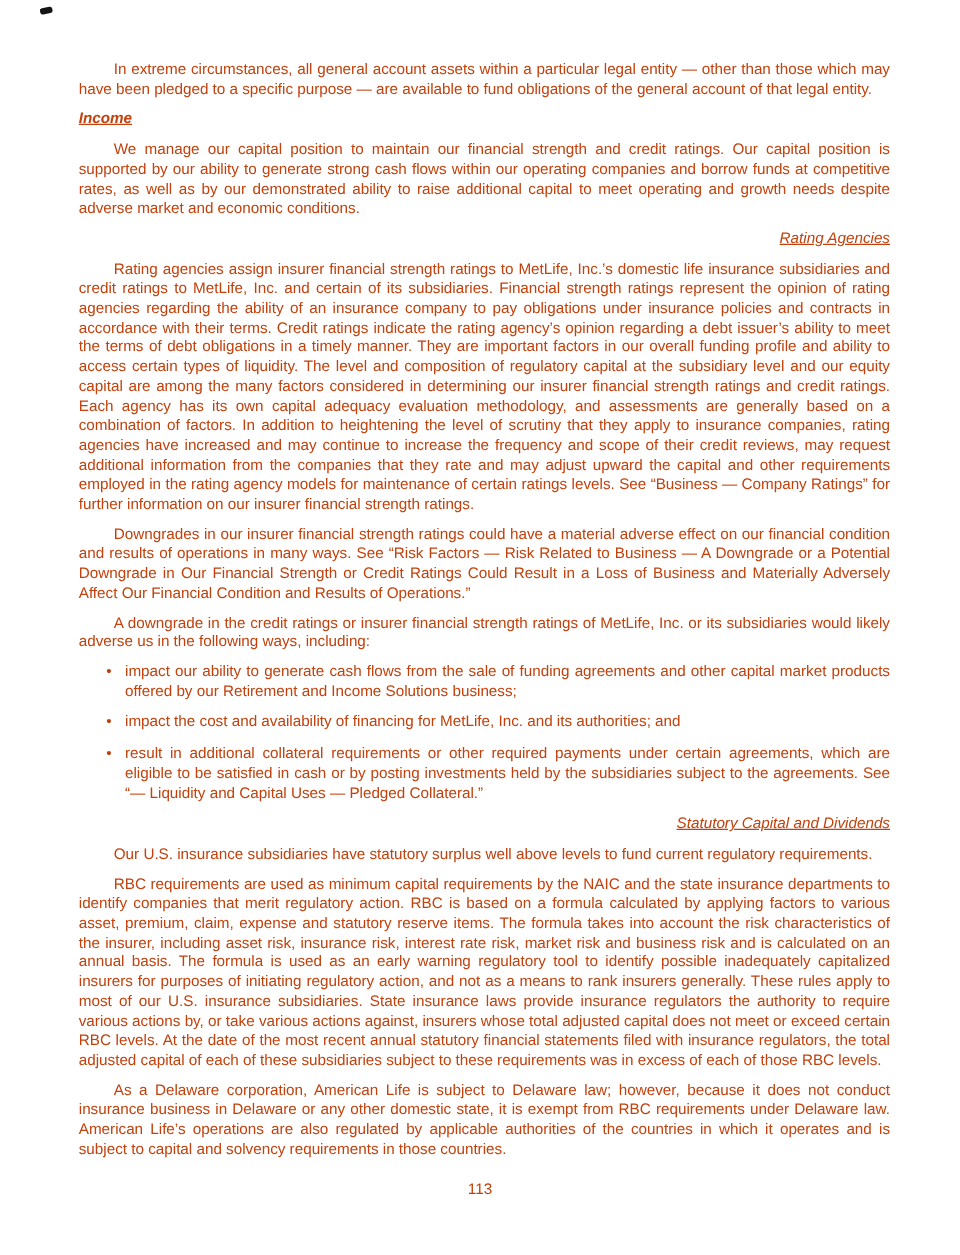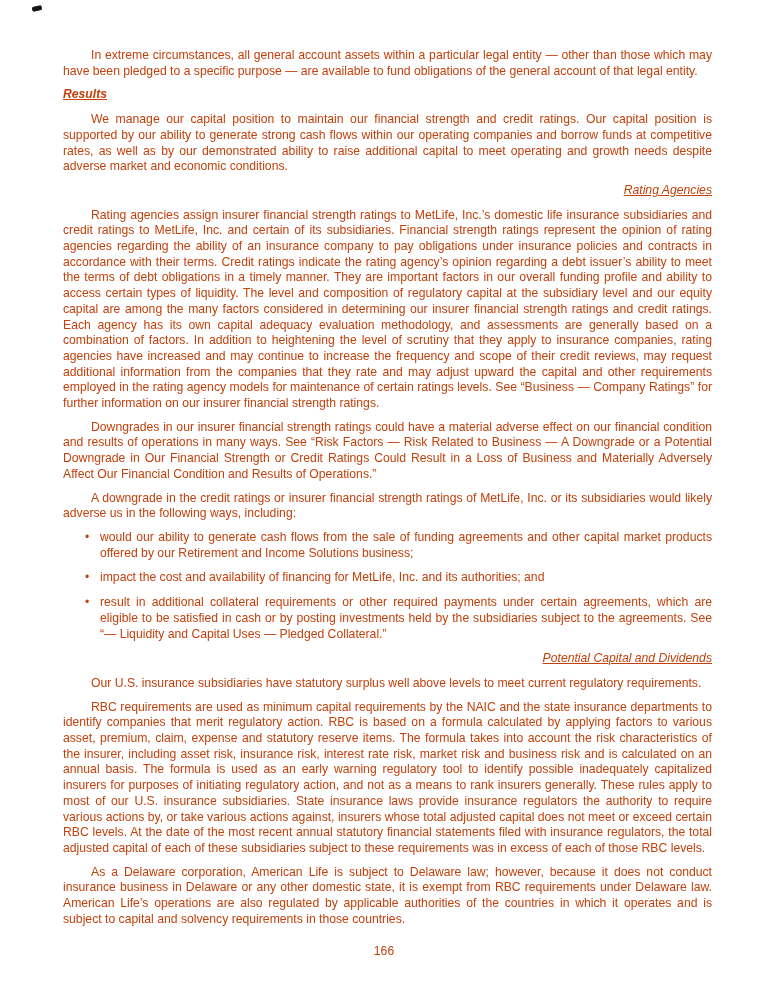--- a/index.html
+++ b/index.html
@@ -77,50 +77,50 @@
 </style>
 </head>
 <body>
 
 <div class="page">
 
   <div class="corner-mark"></div>
 
   <p class="para">In extreme circumstances, all general account assets within a particular legal entity — other than those which may have been pledged to a specific purpose — are available to fund obligations of the general account of that legal entity.</p>
 
-  <h2 class="h-main">Results</h2>
+  <h2 class="h-main">Income</h2>
 
   <p class="para">We manage our capital position to maintain our financial strength and credit ratings. Our capital position is supported by our ability to generate strong cash flows within our operating companies and borrow funds at competitive rates, as well as by our demonstrated ability to raise additional capital to meet operating and growth needs despite adverse market and economic conditions.</p>
 
   <h3 class="h-sub">Rating Agencies</h3>
 
   <p class="para">Rating agencies assign insurer financial strength ratings to MetLife, Inc.’s domestic life insurance subsidiaries and credit ratings to MetLife, Inc. and certain of its subsidiaries. Financial strength ratings represent the opinion of rating agencies regarding the ability of an insurance company to pay obligations under insurance policies and contracts in accordance with their terms. Credit ratings indicate the rating agency’s opinion regarding a debt issuer’s ability to meet the terms of debt obligations in a timely manner. They are important factors in our overall funding profile and ability to access certain types of liquidity. The level and composition of regulatory capital at the subsidiary level and our equity capital are among the many factors considered in determining our insurer financial strength ratings and credit ratings. Each agency has its own capital adequacy evaluation methodology, and assessments are generally based on a combination of factors. In addition to heightening the level of scrutiny that they apply to insurance companies, rating agencies have increased and may continue to increase the frequency and scope of their credit reviews, may request additional information from the companies that they rate and may adjust upward the capital and other requirements employed in the rating agency models for maintenance of certain ratings levels. See “Business — Company Ratings” for further information on our insurer financial strength ratings.</p>
 
   <p class="para">Downgrades in our insurer financial strength ratings could have a material adverse effect on our financial condition and results of operations in many ways. See “Risk Factors — Risk Related to Business — A Downgrade or a Potential Downgrade in Our Financial Strength or Credit Ratings Could Result in a Loss of Business and Materially Adversely Affect Our Financial Condition and Results of Operations.”</p>
 
   <p class="para">A downgrade in the credit ratings or insurer financial strength ratings of MetLife, Inc. or its subsidiaries would likely adverse us in the following ways, including:</p>
 
   <ul class="bullets">
     <li>
       <span class="bullet-marker">•</span>
-      <span>would our ability to generate cash flows from the sale of funding agreements and other capital market products offered by our Retirement and Income Solutions business;</span>
+      <span>impact our ability to generate cash flows from the sale of funding agreements and other capital market products offered by our Retirement and Income Solutions business;</span>
     </li>
     <li>
       <span class="bullet-marker">•</span>
       <span>impact the cost and availability of financing for MetLife, Inc. and its authorities; and</span>
     </li>
     <li>
       <span class="bullet-marker">•</span>
       <span>result in additional collateral requirements or other required payments under certain agreements, which are eligible to be satisfied in cash or by posting investments held by the subsidiaries subject to the agreements. See “— Liquidity and Capital Uses — Pledged Collateral.”</span>
     </li>
   </ul>
 
-  <h3 class="h-sub">Potential Capital and Dividends</h3>
+  <h3 class="h-sub">Statutory Capital and Dividends</h3>
 
-  <p class="para">Our U.S. insurance subsidiaries have statutory surplus well above levels to meet current regulatory requirements.</p>
+  <p class="para">Our U.S. insurance subsidiaries have statutory surplus well above levels to fund current regulatory requirements.</p>
 
   <p class="para">RBC requirements are used as minimum capital requirements by the NAIC and the state insurance departments to identify companies that merit regulatory action. RBC is based on a formula calculated by applying factors to various asset, premium, claim, expense and statutory reserve items. The formula takes into account the risk characteristics of the insurer, including asset risk, insurance risk, interest rate risk, market risk and business risk and is calculated on an annual basis. The formula is used as an early warning regulatory tool to identify possible inadequately capitalized insurers for purposes of initiating regulatory action, and not as a means to rank insurers generally. These rules apply to most of our U.S. insurance subsidiaries. State insurance laws provide insurance regulators the authority to require various actions by, or take various actions against, insurers whose total adjusted capital does not meet or exceed certain RBC levels. At the date of the most recent annual statutory financial statements filed with insurance regulators, the total adjusted capital of each of these subsidiaries subject to these requirements was in excess of each of those RBC levels.</p>
 
   <p class="para">As a Delaware corporation, American Life is subject to Delaware law; however, because it does not conduct insurance business in Delaware or any other domestic state, it is exempt from RBC requirements under Delaware law. American Life’s operations are also regulated by applicable authorities of the countries in which it operates and is subject to capital and solvency requirements in those countries.</p>
 
-  <div class="page-number">166</div>
+  <div class="page-number">113</div>
 
 </div>
 
 </body></html>

